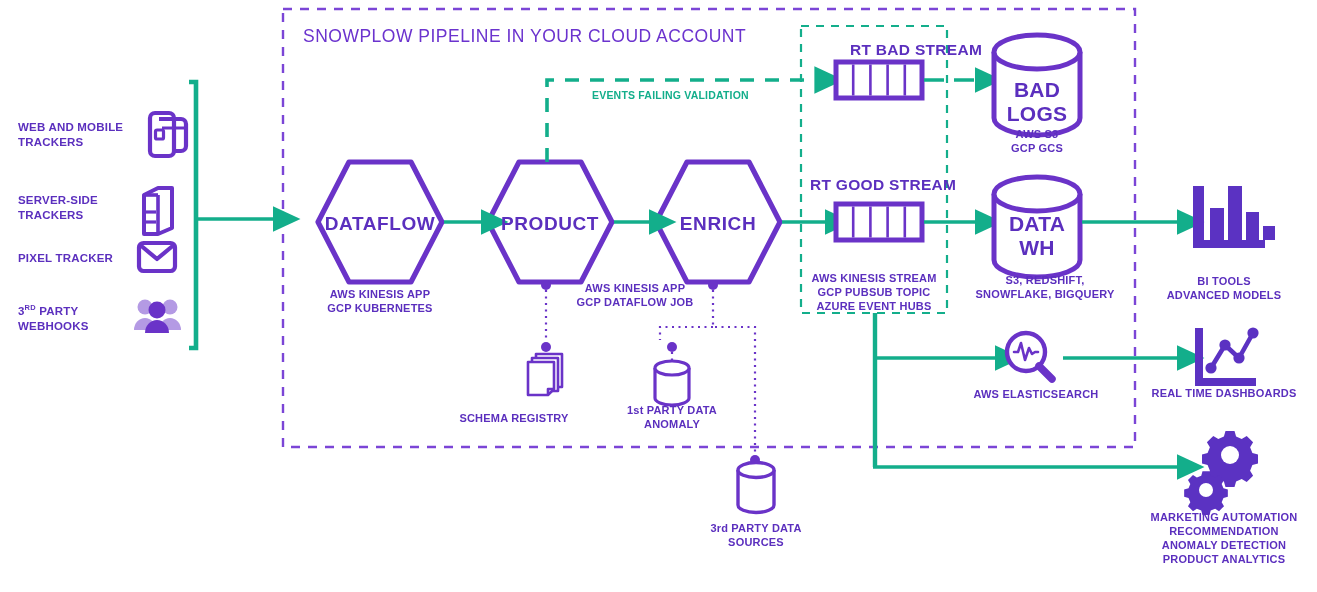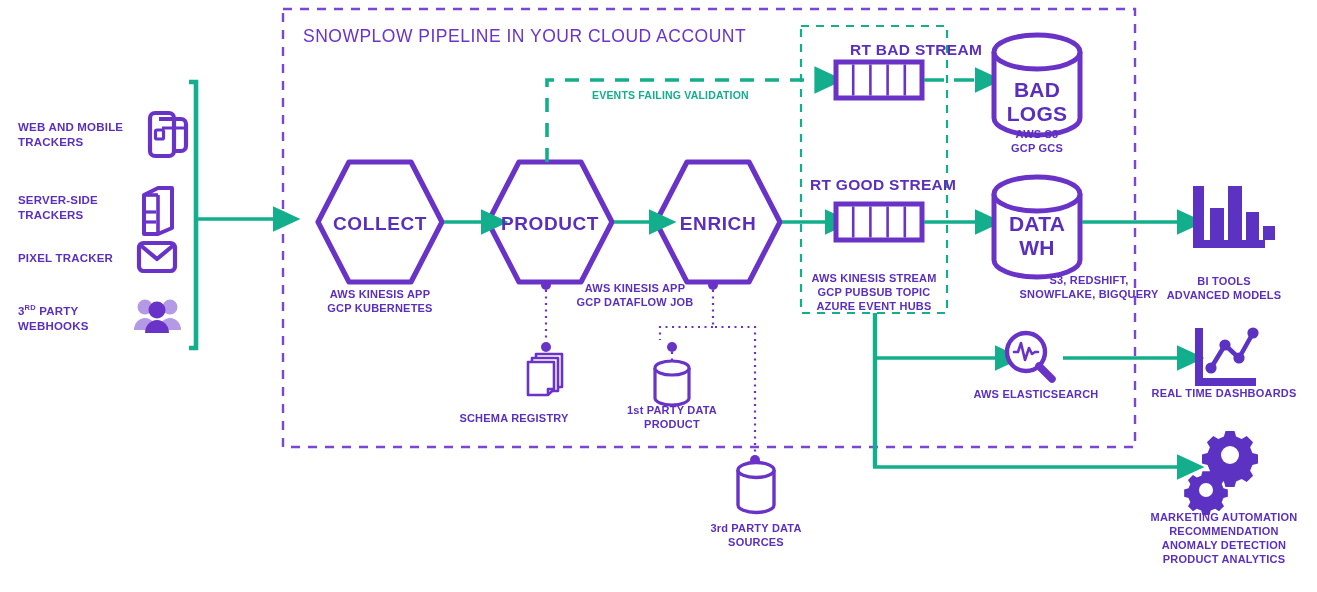--- a/index.html
+++ b/index.html
@@ -183,21 +183,21 @@
   <div class="lbl pipe-title" style="left:303px;top:25px;">SNOWPLOW PIPELINE IN YOUR CLOUD ACCOUNT</div>
 
   <div class="lbl src-lbl" style="left:18px;top:120px;">WEB AND MOBILE
 TRACKERS</div>
   <div class="lbl src-lbl" style="left:18px;top:193px;">SERVER-SIDE
 TRACKERS</div>
   <div class="lbl src-lbl" style="left:18px;top:251px;">PIXEL TRACKER</div>
   <div class="lbl src-lbl" style="left:18px;top:303px;"><span>3</span><sup>RD</sup><span> PARTY
 WEBHOOKS</span></div>
 
-  <div class="lbl hexword ctr" style="left:380px;top:212px;">COLLECT</div>
+  <div class="lbl hexword ctr" style="left:380px;top:212px;">DATAFLOW</div>
   <div class="lbl hexword ctr" style="left:550px;top:212px;">PRODUCT</div>
   <div class="lbl hexword ctr" style="left:718px;top:212px;">ENRICH</div>
 
   <div class="lbl cap ctr" style="left:380px;top:287px;">AWS KINESIS APP
 GCP KUBERNETES</div>
   <div class="lbl cap ctr" style="left:635px;top:281px;">AWS KINESIS APP
 GCP DATAFLOW JOB</div>
 
   <div class="lbl greenlbl" style="left:584px;top:89px;">EVENTS FAILING VALIDATION</div>
 
@@ -205,26 +205,26 @@
   <div class="lbl stream-title" style="left:810px;top:175px;">RT GOOD STREAM</div>
   <div class="lbl cap ctr" style="left:874px;top:271px;">AWS KINESIS STREAM
 GCP PUBSUB TOPIC
 AZURE EVENT HUBS</div>
 
   <div class="lbl dbword ctr" style="left:1037px;top:78px;"><span>BAD</span><br><span>LOGS</span></div>
   <div class="lbl cap ctr" style="left:1037px;top:127px;">AWS S3
 GCP GCS</div>
 
   <div class="lbl dbword ctr" style="left:1037px;top:212px;"><span>DATA</span><br><span>WH</span></div>
-  <div class="lbl cap ctr" style="left:1045px;top:273px;margin-left:44px;">S3, REDSHIFT,
+  <div class="lbl cap ctr" style="left:1045px;top:273px;">S3, REDSHIFT,
 SNOWFLAKE, BIGQUERY</div>
 
   <div class="lbl cap ctr" style="left:514px;top:411px;">SCHEMA REGISTRY</div>
   <div class="lbl cap ctr" style="left:672px;top:403px;">1st PARTY DATA
-PRODUCT</div>
+ANOMALY</div>
   <div class="lbl cap ctr" style="left:756px;top:521px;">3rd PARTY DATA
 SOURCES</div>
 
   <div class="lbl cap ctr" style="left:1224px;top:274px;">BI TOOLS
 ADVANCED MODELS</div>
   <div class="lbl cap ctr" style="left:1036px;top:387px;">AWS ELASTICSEARCH</div>
   <div class="lbl cap ctr" style="left:1224px;top:386px;">REAL TIME DASHBOARDS</div>
   <div class="lbl cap ctr" style="left:1224px;top:510px;">MARKETING AUTOMATION
 RECOMMENDATION
 ANOMALY DETECTION

